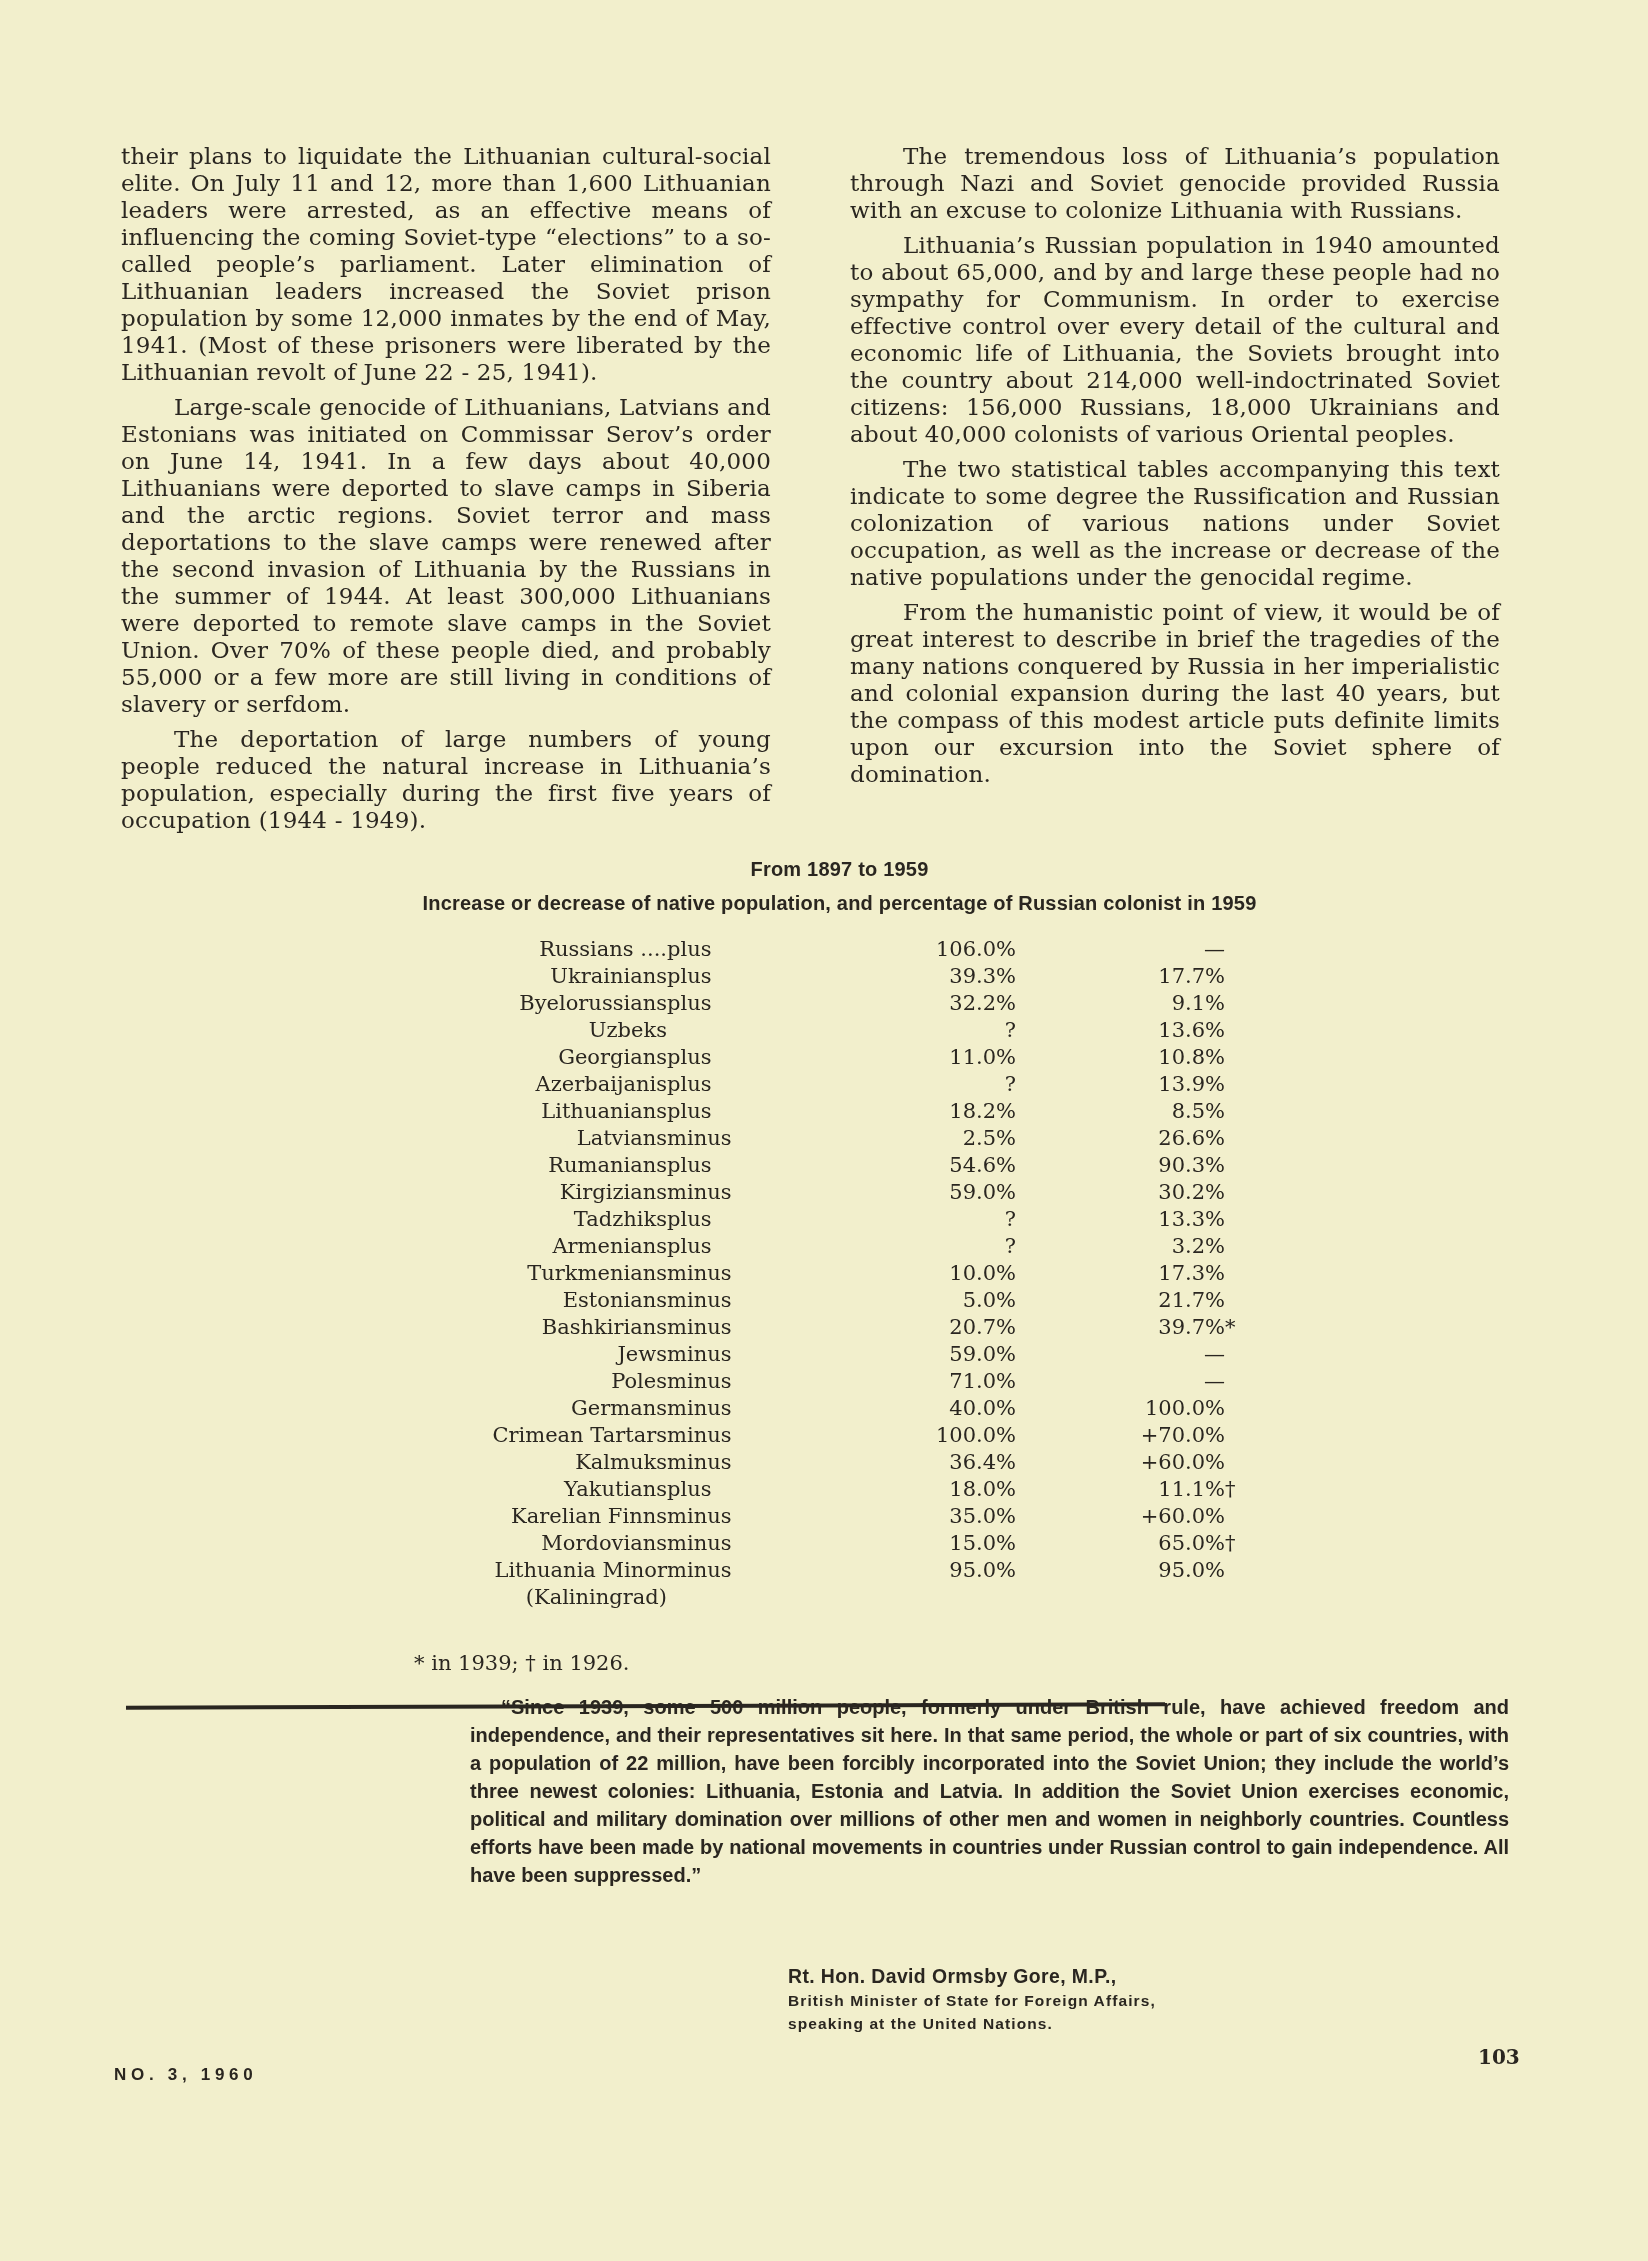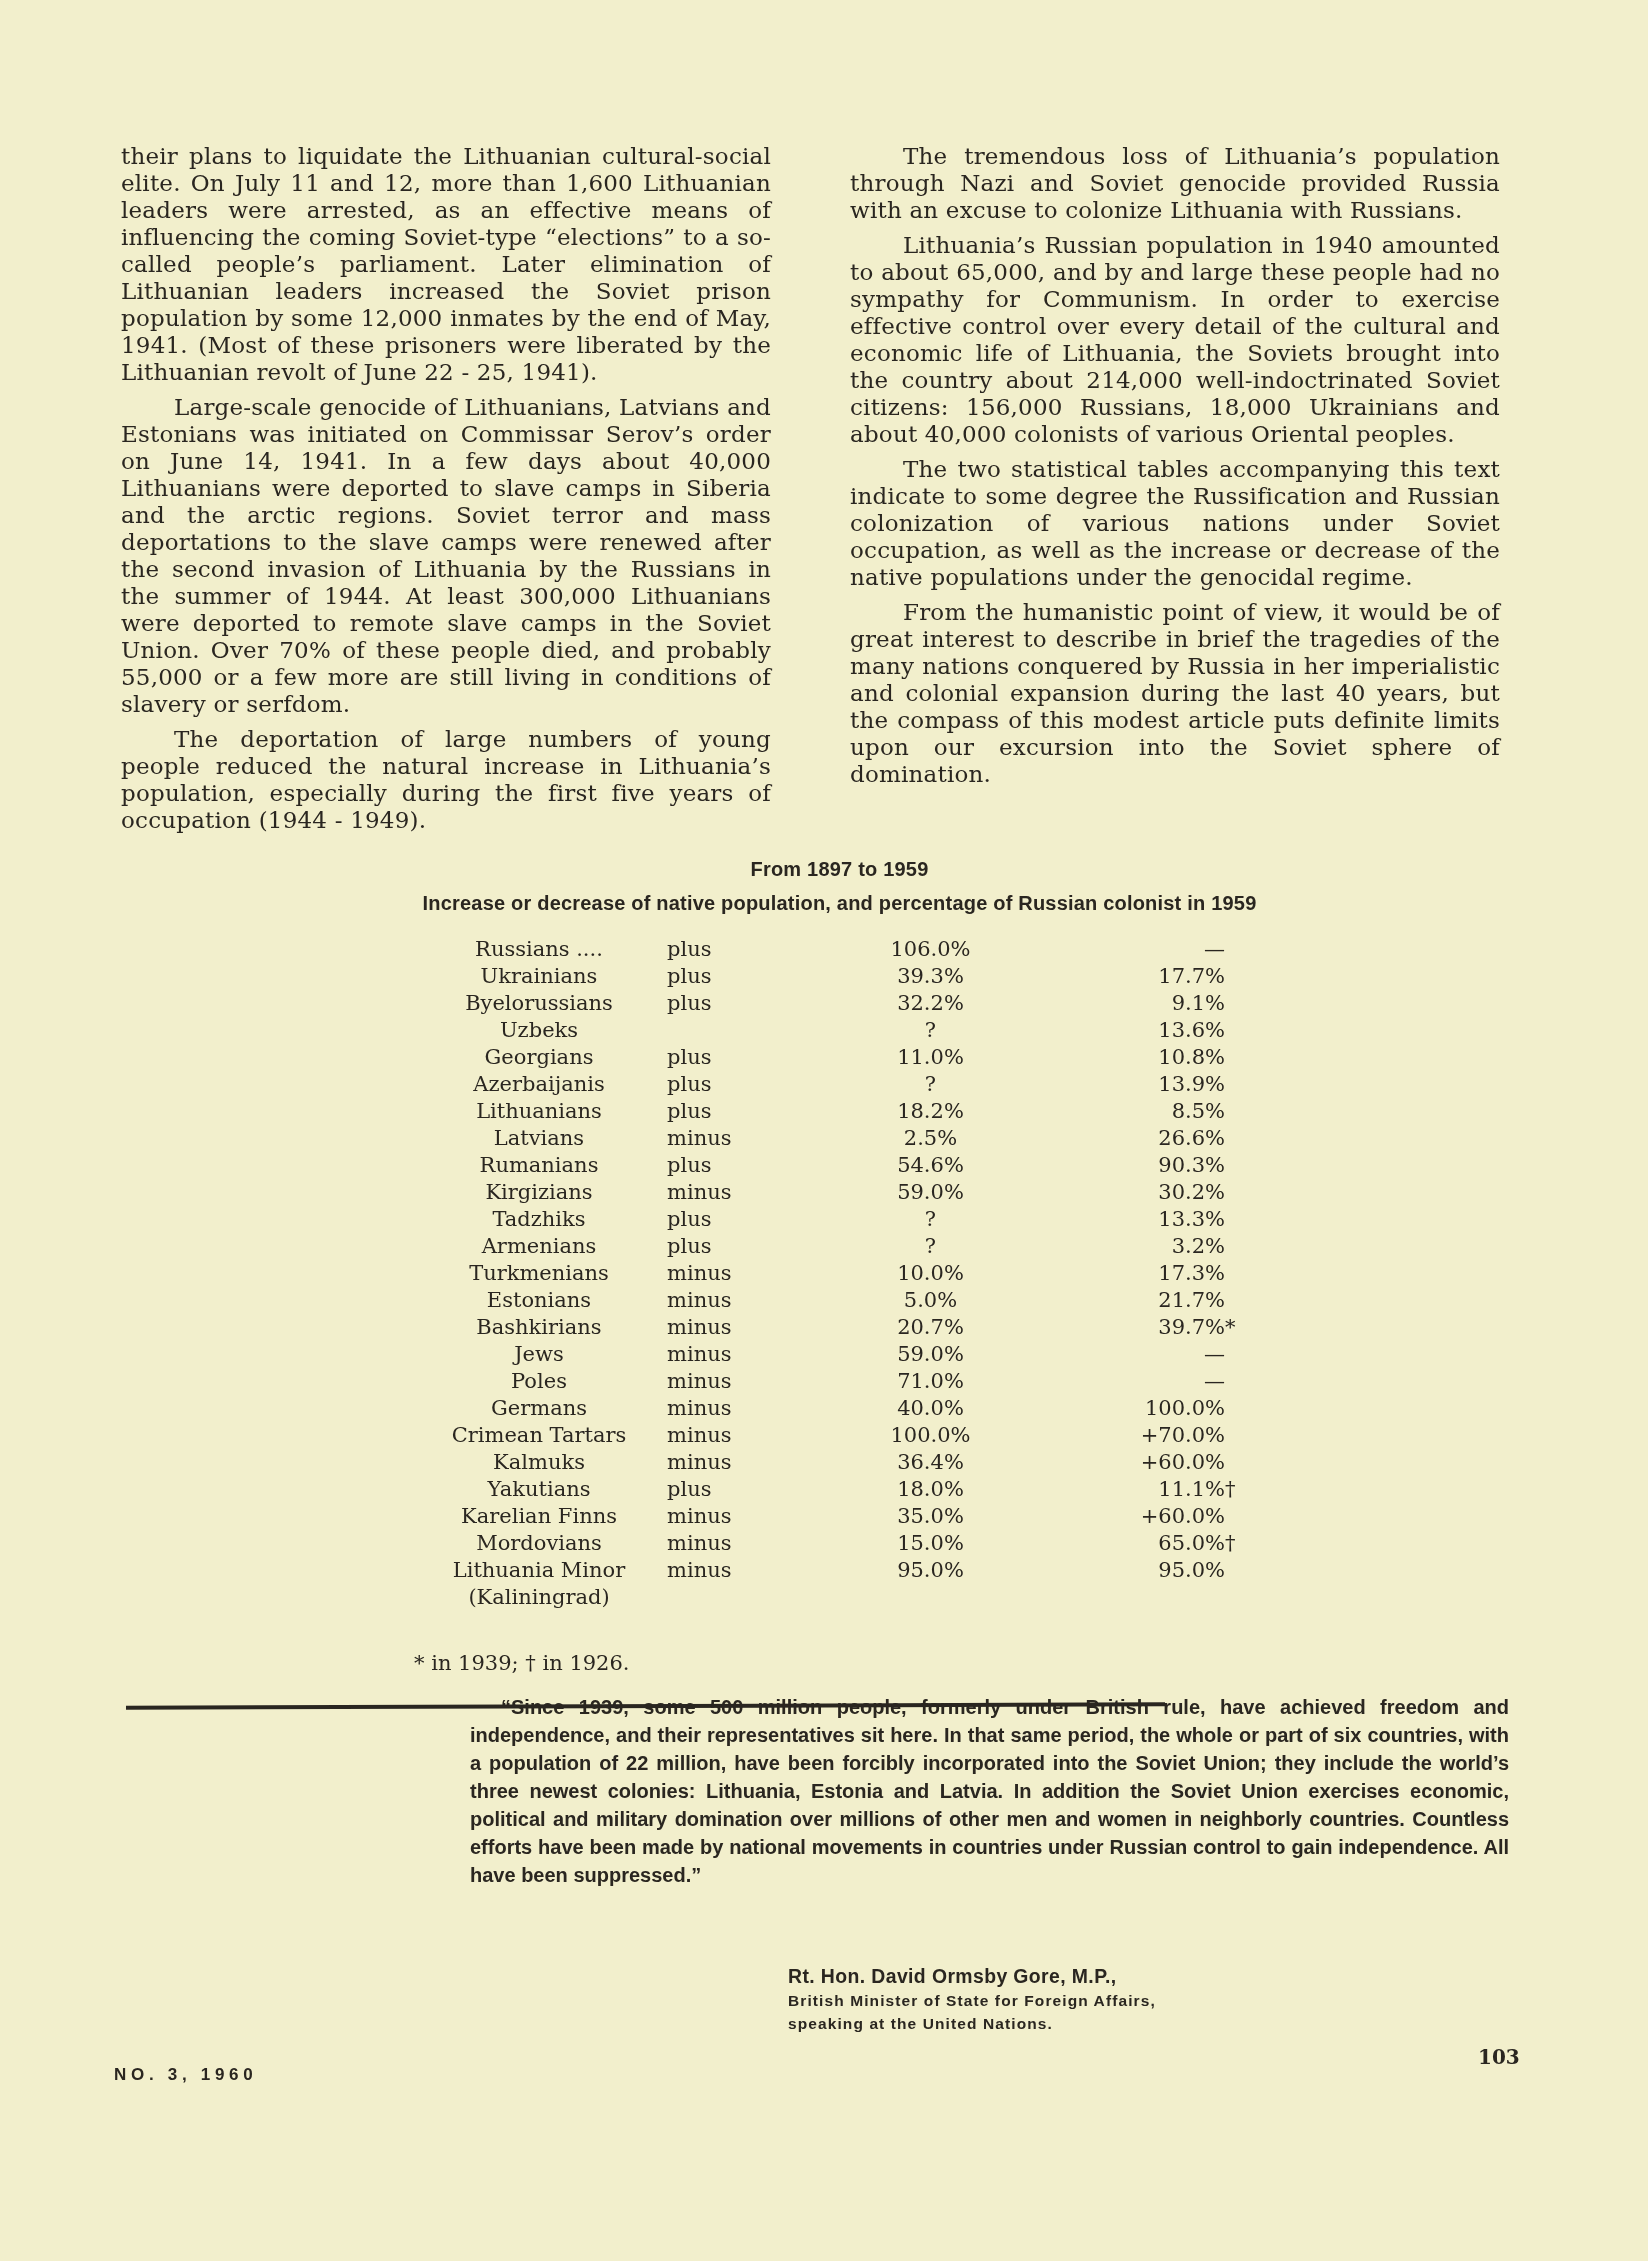--- a/index.html
+++ b/index.html
@@ -37,23 +37,23 @@
   #tbl-subtitle { top: 892px; left: 15.5px; }
 
   #pop-table {
     position: absolute;
     left: 411px; top: 936px;
     border-collapse: collapse;
     font-family: "DejaVu Serif", "Liberation Serif", serif;
     font-size: 21px;
   }
   #pop-table td { padding: 0; height: 27px; line-height: 27px; white-space: nowrap; }
-  #pop-table td.c-name { width: 256px; text-align: center; }
+  #pop-table td.c-name { width: 256px; text-align: right; }
   #pop-table td.c-dir { width: 178px; }
-  #pop-table td.c-chg { width: 171px; text-align: center; }
+  #pop-table td.c-chg { width: 171px; text-align: right; }
   #pop-table td.c-col { width: 209px; text-align: right; padding-right: 0; }
   #pop-table td.c-mark { width: 23px; text-align: left; }
   .sub-name { padding-left: 40px; margin-left: 41px; }
 
   #footnote {
     position: absolute; left: 414px; top: 1651px;
     font-family: "DejaVu Serif", "Liberation Serif", serif;
     font-size: 21px;
   }
 

